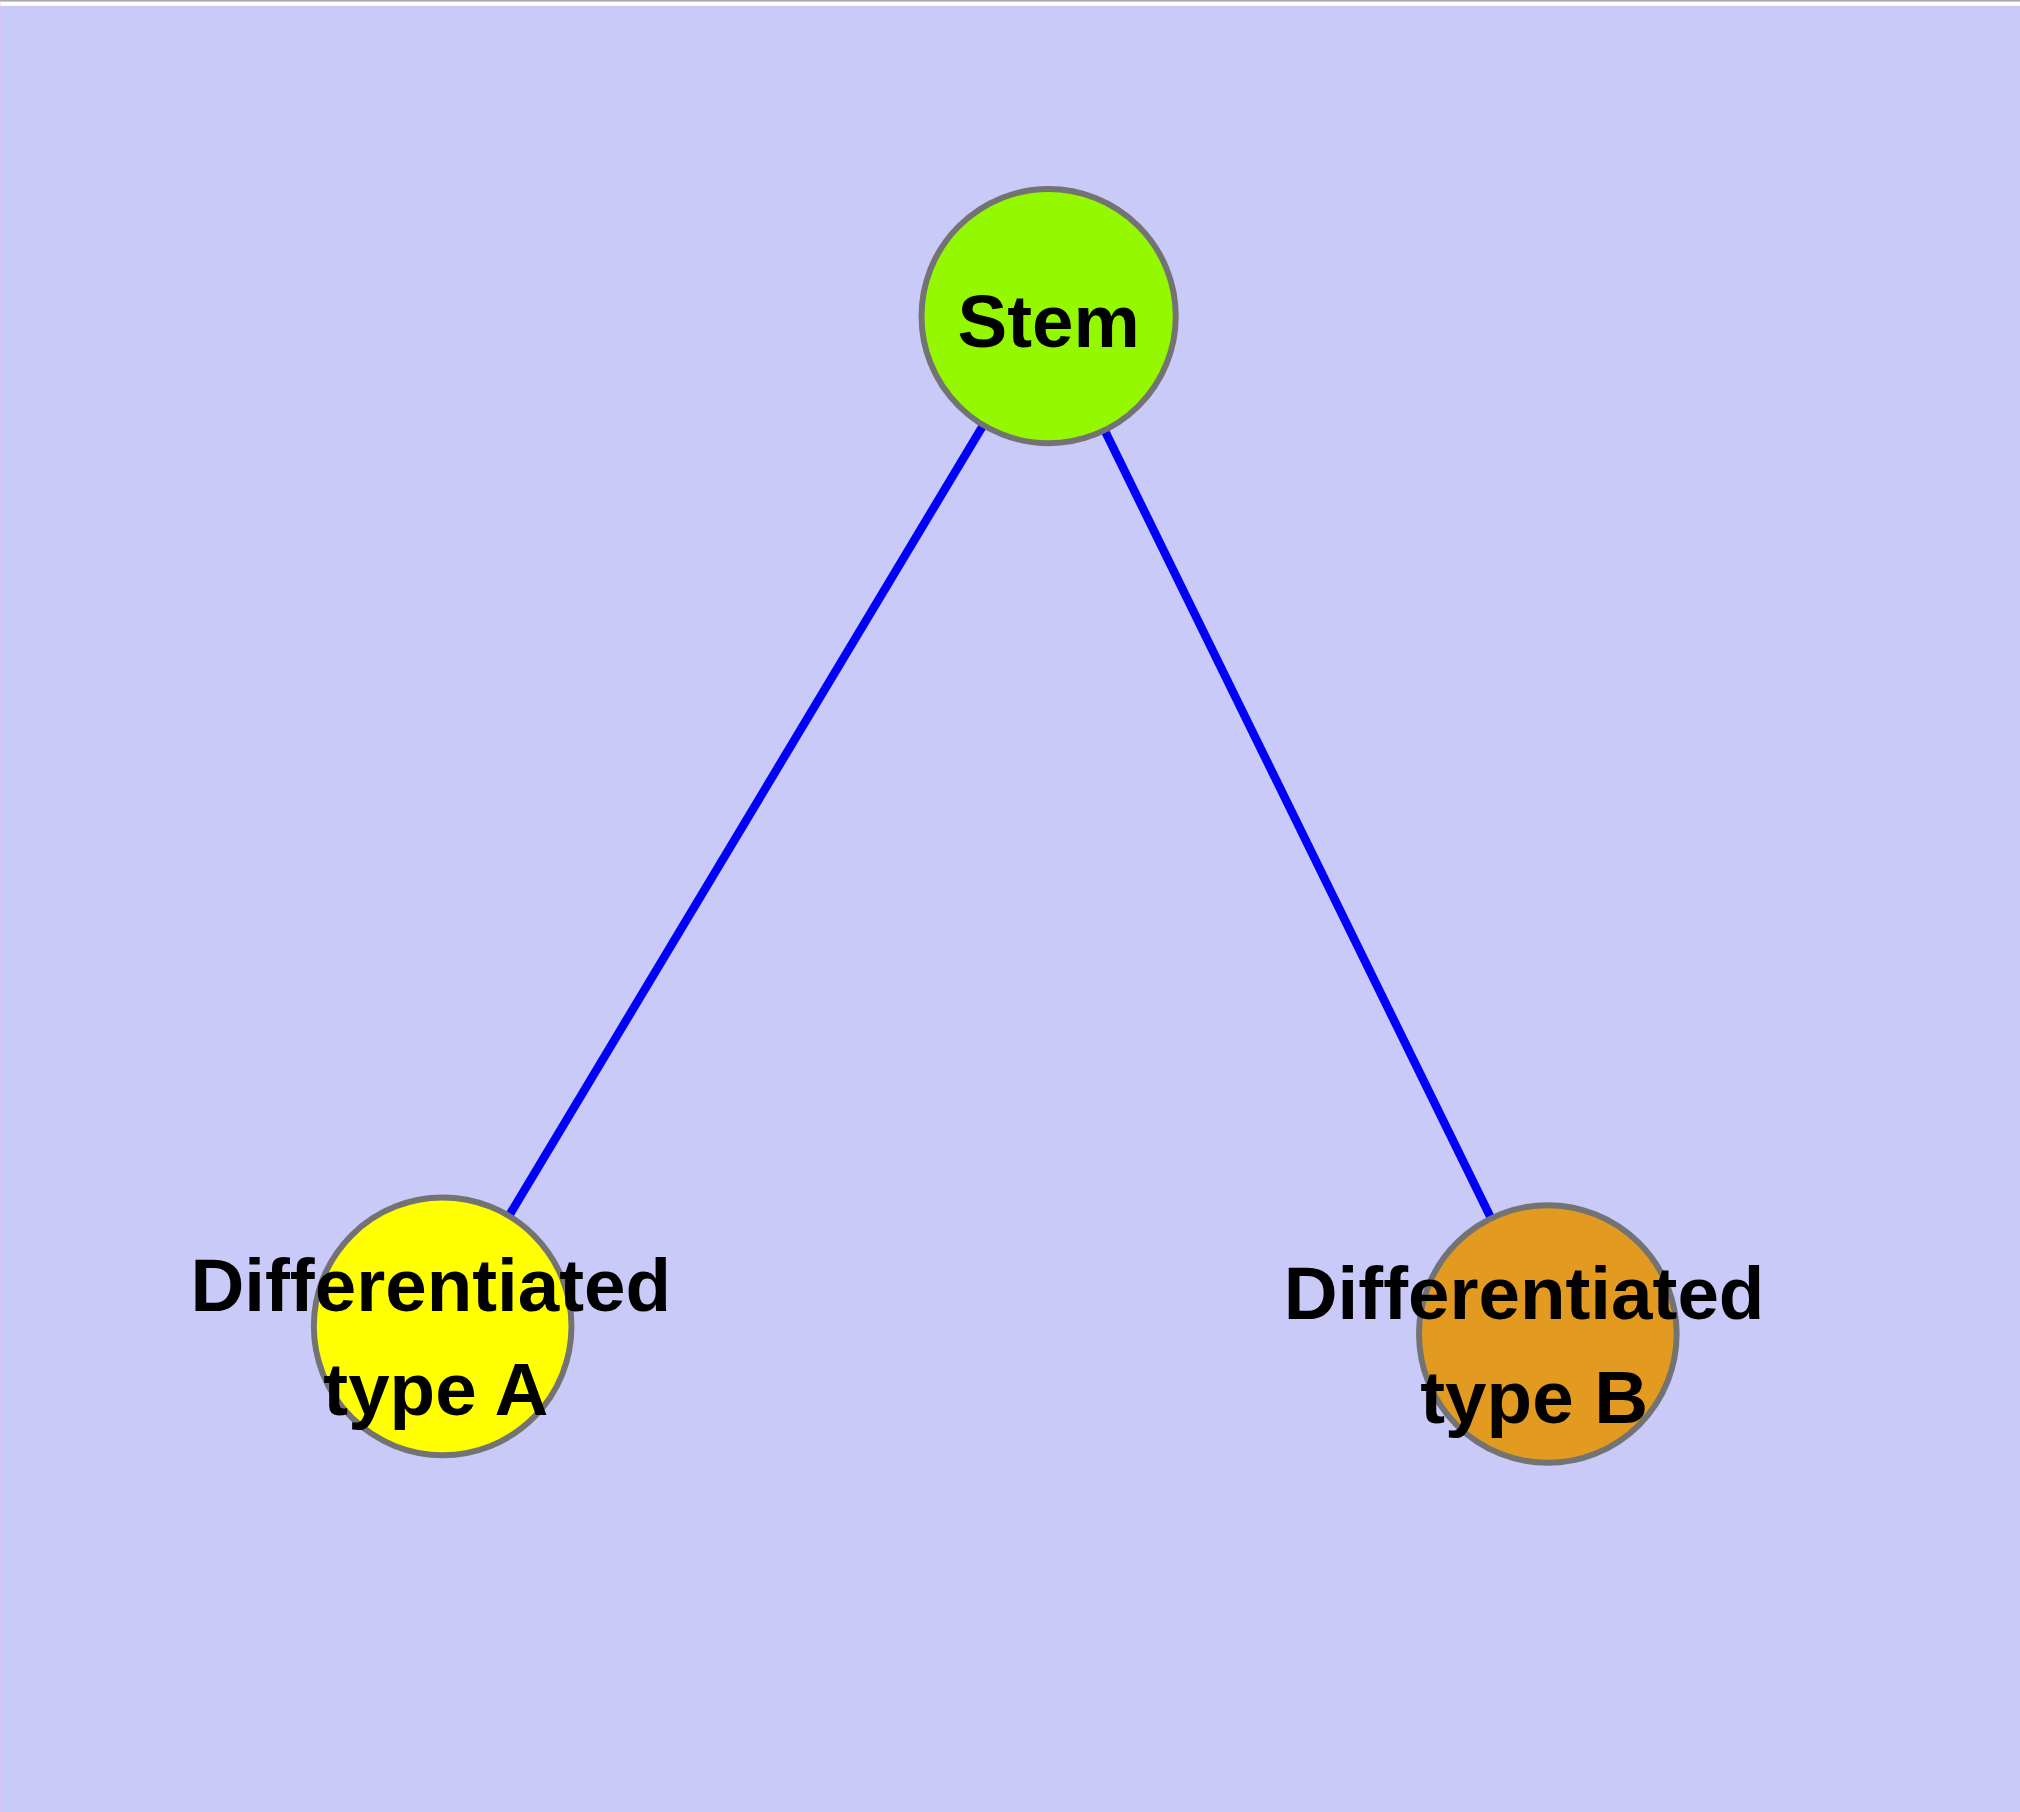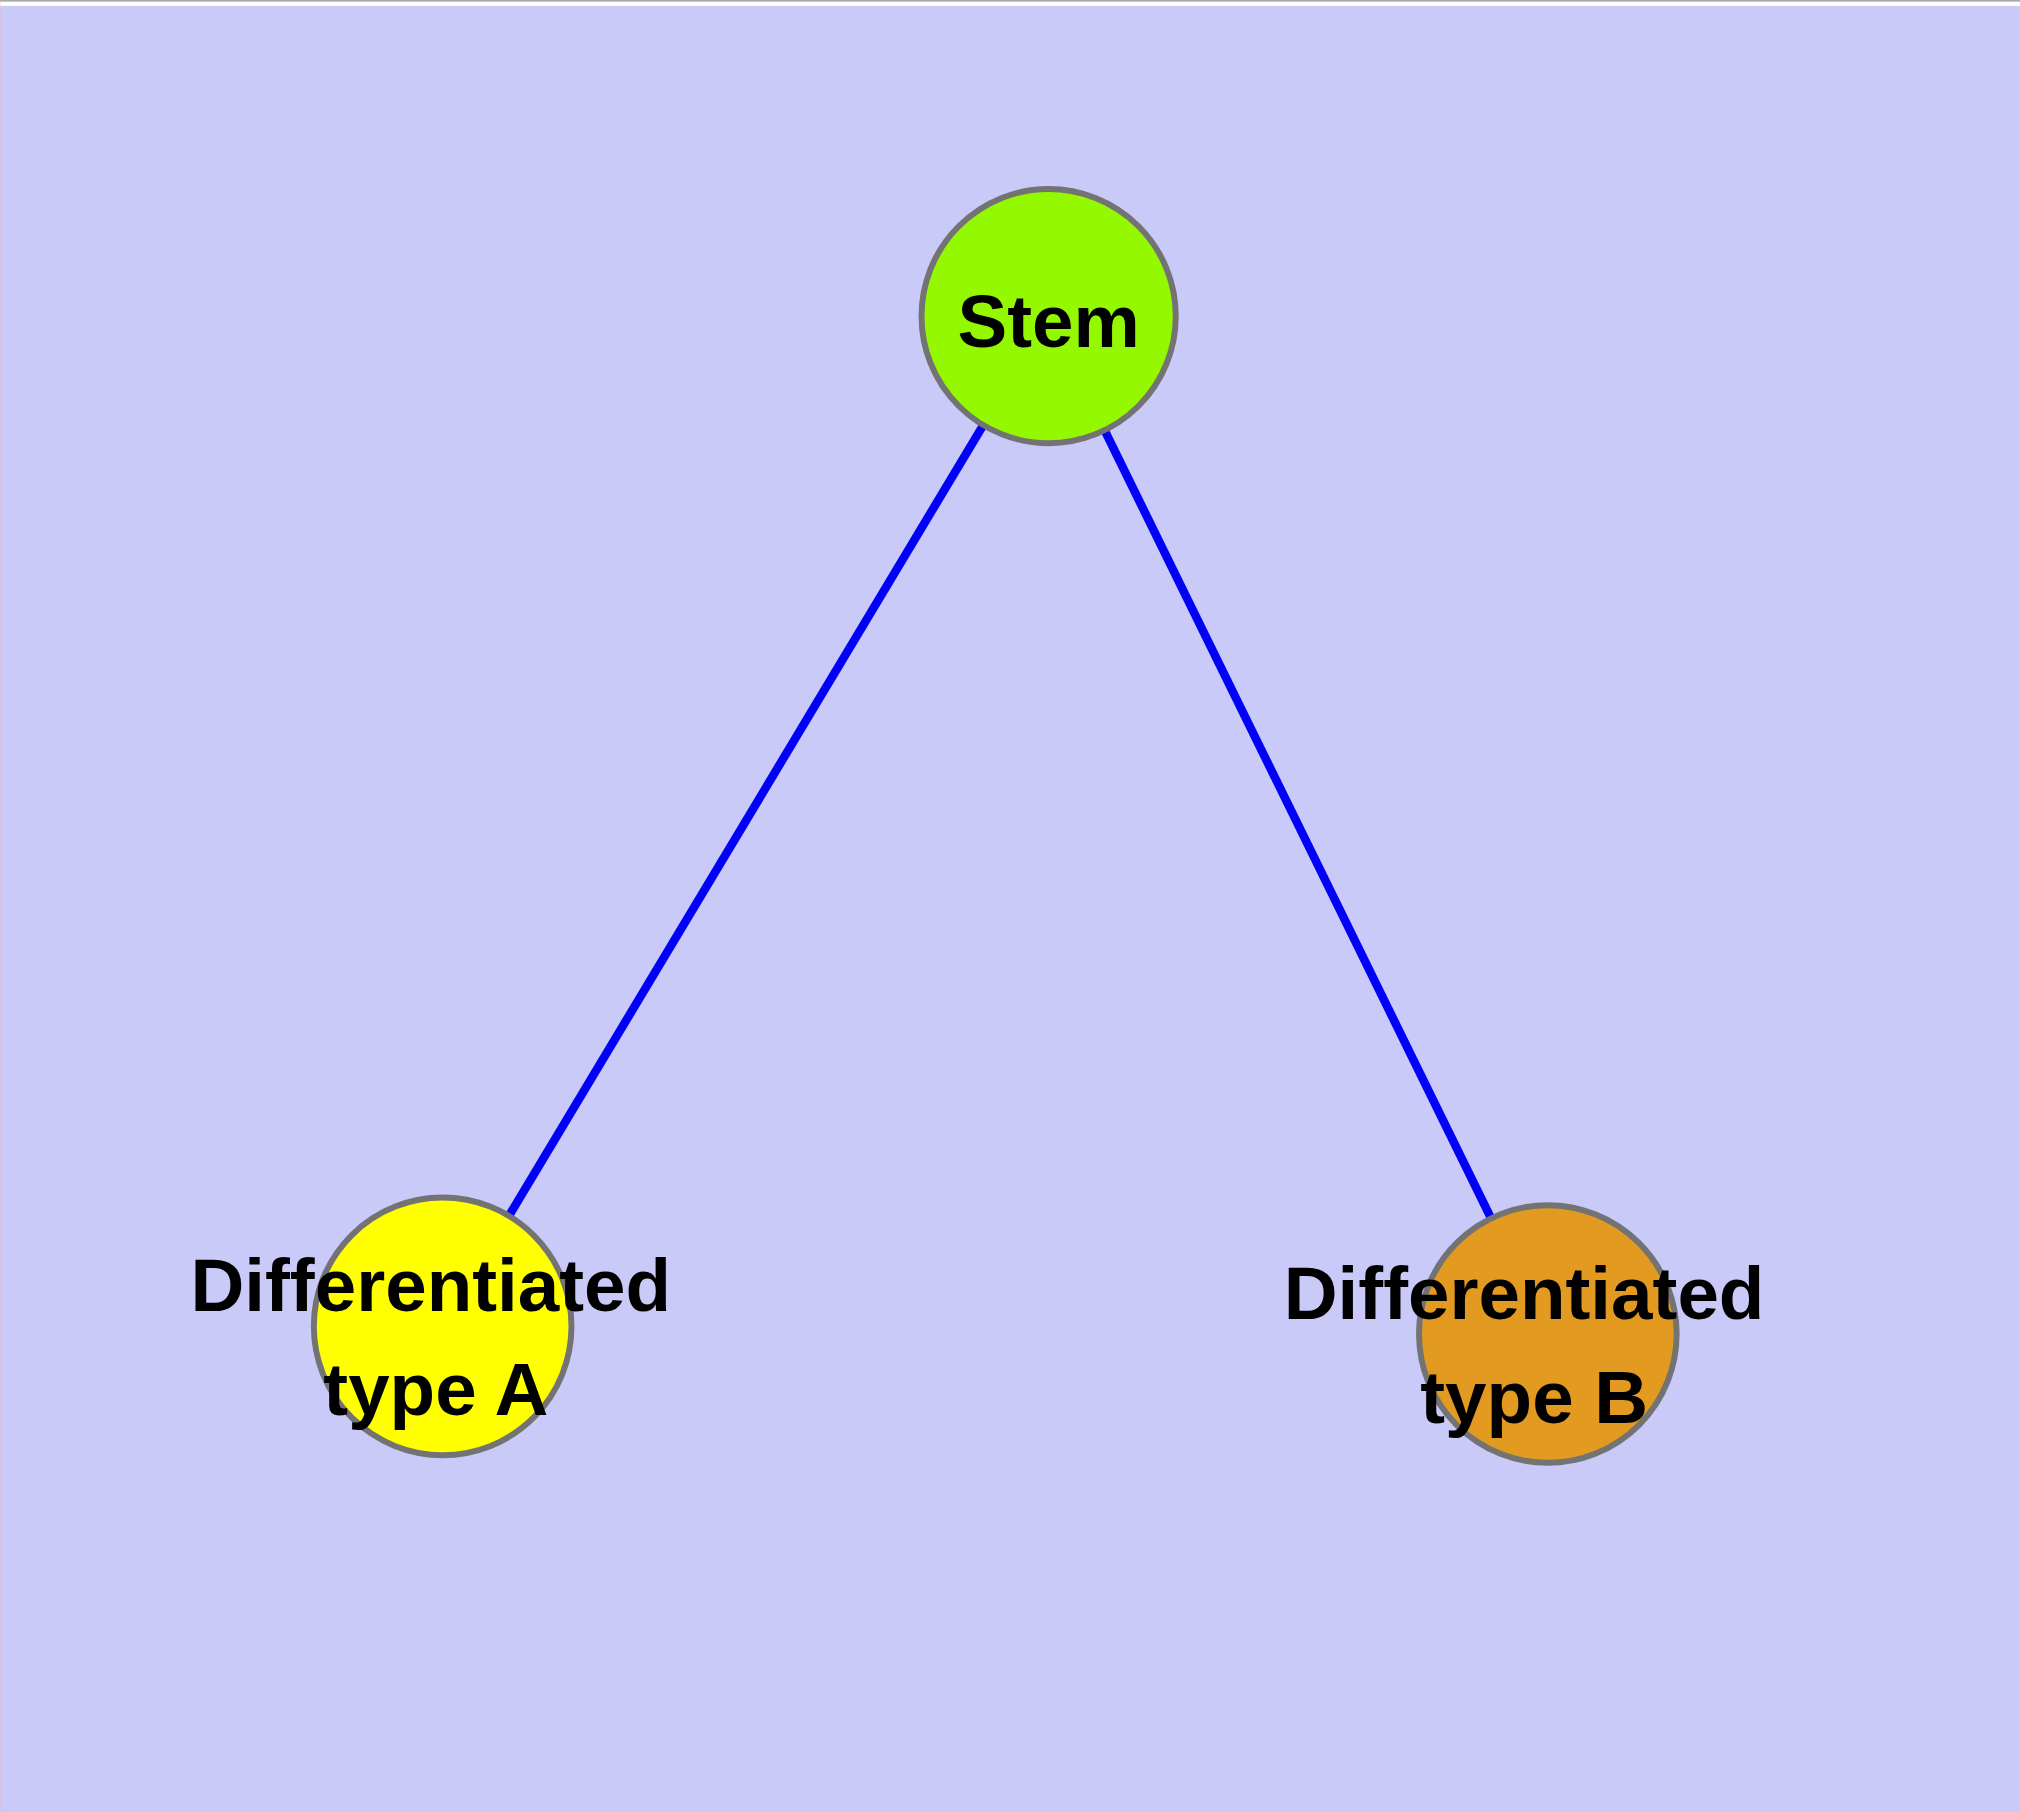--- a/index.html
+++ b/index.html
@@ -5,21 +5,21 @@
   html, body {
     margin: 0;
     padding: 0;
     background: #ffffff;
   }
   .stage {
     position: relative;
     width: 2021px;
     height: 1812px;
     overflow: hidden;
-    background: #fca5a5;
+    background: #f0abfc;
   }
   svg.graph {
     display: block;
     position: absolute;
     top: 0;
     left: 0;
   }
   text.node-label {
     font-family: "Liberation Sans", "DejaVu Sans", sans-serif;
     font-weight: bold;

